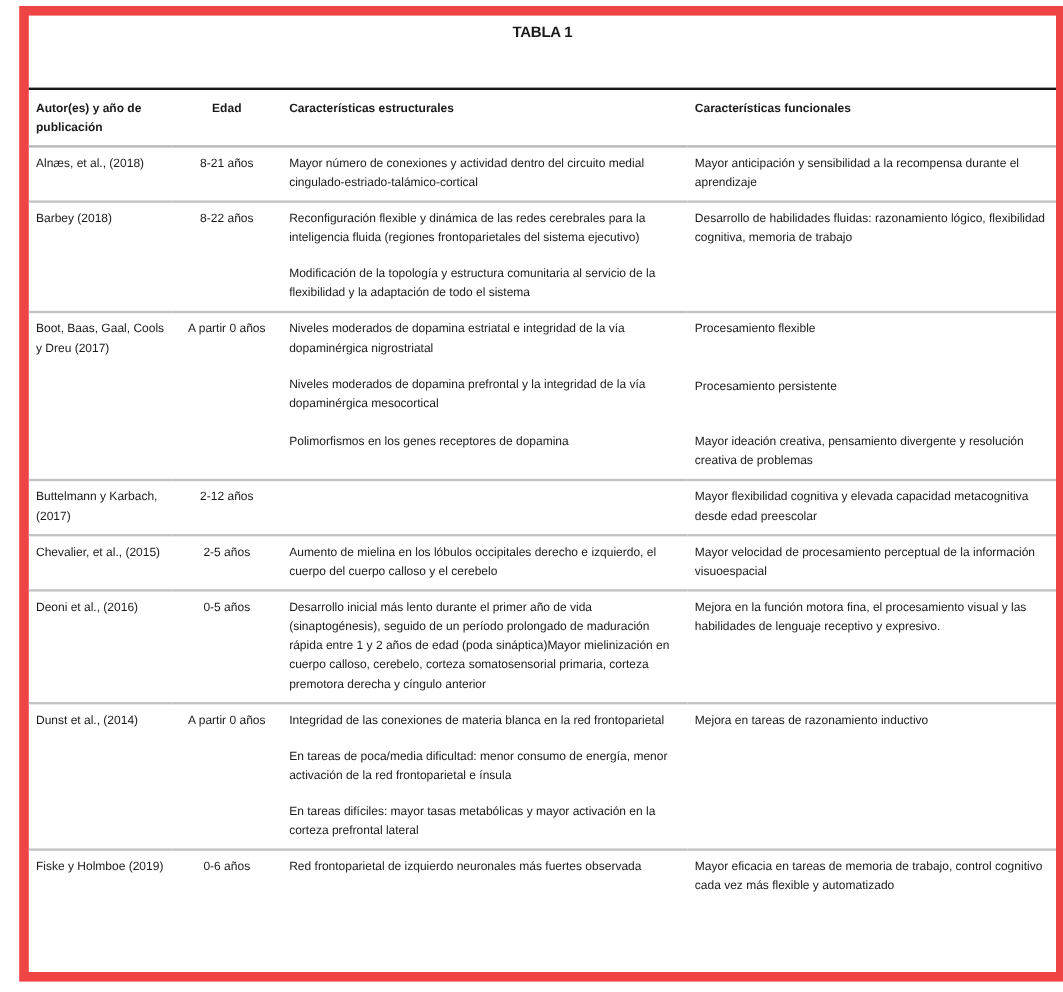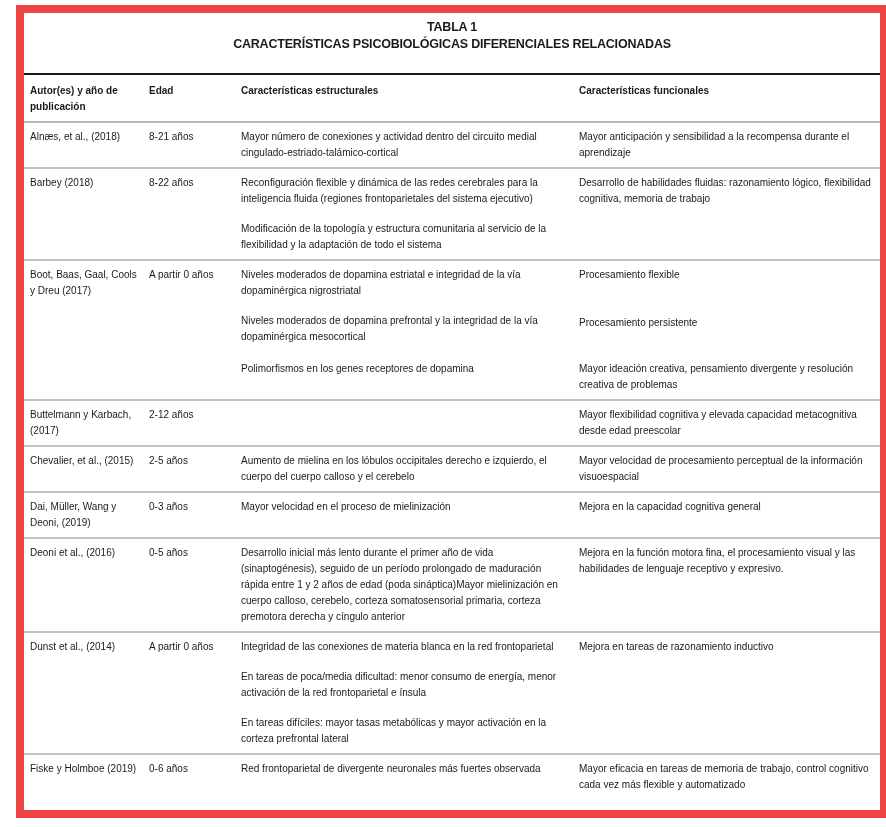--- a/index.html
+++ b/index.html
@@ -10,31 +10,30 @@
   table { border-collapse:collapse; width:100%; table-layout:fixed; }
   th, td { text-align:left; vertical-align:top; font-size:10px; line-height:16px; padding:6px 6px 6px 6px; }
   th { font-weight:bold; font-size:10px; padding-top:8px; }
   tr.head-row th { border-bottom:2px solid #b8b8b8; }
   tr.data-row td { border-bottom:2px solid #c4c4c4; }
   tr.data-row:last-child td { border-bottom:none; }
   col.c-author { width:119px; }
   col.c-age { width:92px; }
   col.c-struct { width:338px; }
   col.c-func { width:auto; }
-  td.age, th.age { }
+  td.age, th.age { text-align:center; }
   .para { margin:0 0 14px 0; }
   .para:last-child { margin-bottom:0; }
 </style>
 </head>
 <body>
 
 <div class="frame">
   <div class="title-block">
     <div class="title-line">TABLA 1</div>
-    <div class="title-line">CARACTERÍSTICAS PSICOBIOLÓGICAS DIFERENCIALES RELACIONADAS</div>
   </div>
 
   <table>
     <colgroup>
       <col class="c-author">
         <col class="c-age">
         <col class="c-struct">
         <col class="c-func">
     </colgroup>
     <thead>
@@ -93,30 +92,20 @@
           <td>Chevalier, et al., (2015)</td>
           <td class="age">2-5 años</td>
           <td>
             <div class="para">Aumento de mielina en los lóbulos occipitales derecho e izquierdo, el cuerpo del cuerpo calloso y el cerebelo</div>
           </td>
           <td>
             <div class="para">Mayor velocidad de procesamiento perceptual de la información visuoespacial</div>
           </td>
         </tr>
         <tr class="data-row">
-          <td>Dai, Müller, Wang y Deoni, (2019)</td>
-          <td class="age">0-3 años</td>
-          <td>
-            <div class="para">Mayor velocidad en el proceso de mielinización</div>
-          </td>
-          <td>
-            <div class="para">Mejora en la capacidad cognitiva general</div>
-          </td>
-        </tr>
-        <tr class="data-row">
           <td>Deoni et al., (2016)</td>
           <td class="age">0-5 años</td>
           <td>
             <div class="para">Desarrollo inicial más lento durante el primer año de vida (sinaptogénesis), seguido de un período prolongado de maduración rápida entre 1 y 2 años de edad (poda sináptica)Mayor mielinización en cuerpo calloso, cerebelo, corteza somatosensorial primaria, corteza premotora derecha y cíngulo anterior</div>
           </td>
           <td>
             <div class="para">Mejora en la función motora fina, el procesamiento visual y las habilidades de lenguaje receptivo y expresivo.</div>
           </td>
         </tr>
         <tr class="data-row">
@@ -128,21 +117,21 @@
             <div class="para">En tareas difíciles: mayor tasas metabólicas y mayor activación en la corteza prefrontal lateral</div>
           </td>
           <td>
             <div class="para">Mejora en tareas de razonamiento inductivo</div>
           </td>
         </tr>
         <tr class="data-row">
           <td>Fiske y Holmboe (2019)</td>
           <td class="age">0-6 años</td>
           <td>
-            <div class="para">Red frontoparietal de divergente neuronales más fuertes observada</div>
+            <div class="para">Red frontoparietal de izquierdo neuronales más fuertes observada</div>
           </td>
           <td>
             <div class="para">Mayor eficacia en tareas de memoria de trabajo, control cognitivo cada vez más flexible y automatizado</div>
           </td>
         </tr>
       </tbody>
   </table>
 </div>
 
 </body></html>

